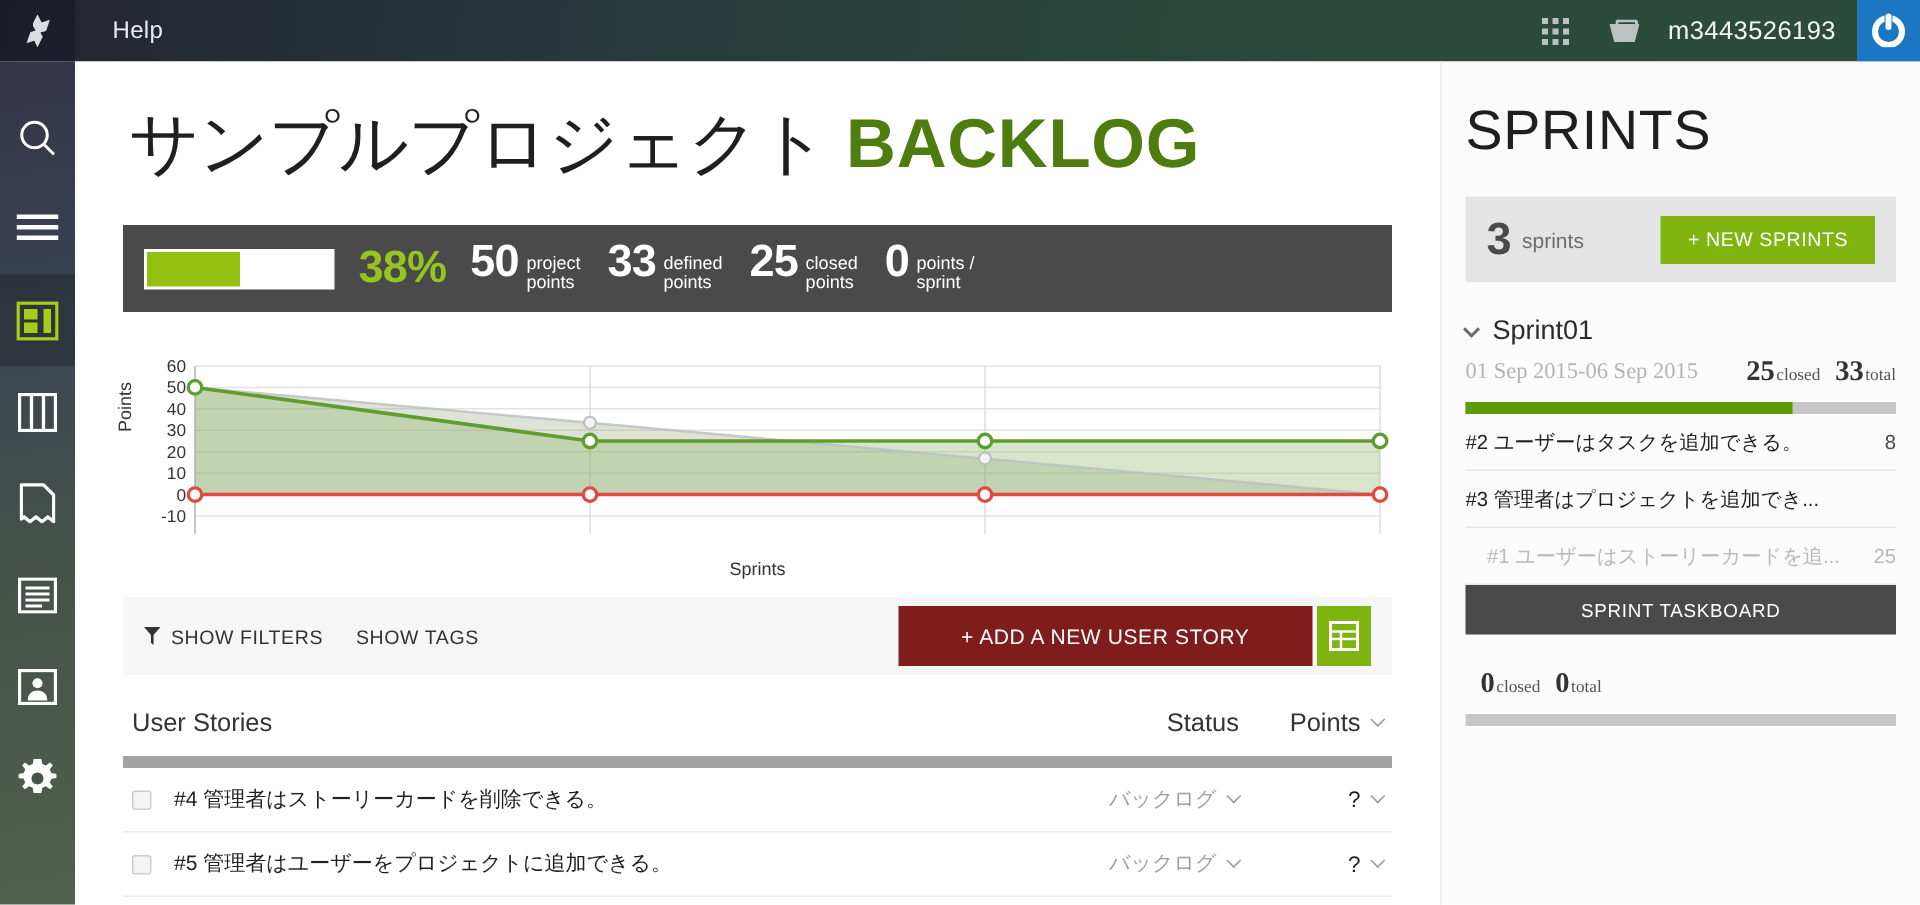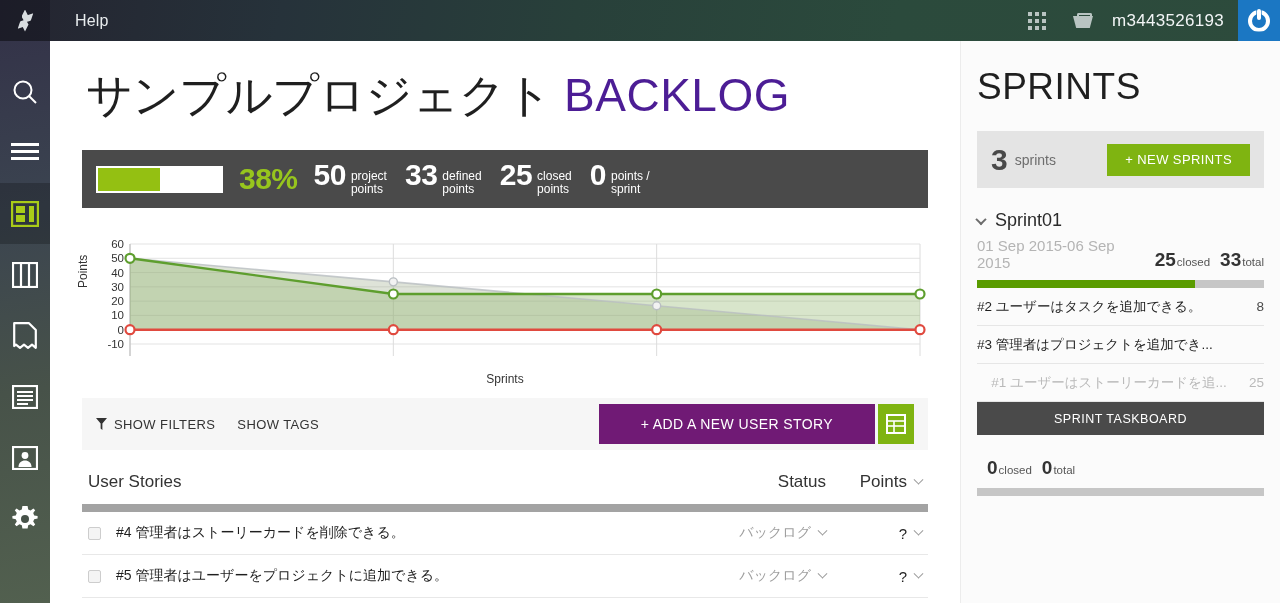--- a/index.html
+++ b/index.html
@@ -91,21 +91,21 @@
     width: 910px; height: 562px;
     background: #fff;
     padding: 0 32px;
     overflow: hidden;
   }
   .page-title {
     margin-top: 24px; margin-left: 4px;
     font-size: 46px; font-weight: 300; color: #1f1f1f;
     letter-spacing: -0.5px; white-space: nowrap;
   }
-  .page-title .accent { color: #4c1d95; font-weight: 400; letter-spacing: 0.5px; }
+  .page-title .accent { color: #4d7c0f; font-weight: 700; letter-spacing: 0.5px; }
 
   
   .statsbar {
     margin-top: 23px; margin-left: 0;
     width: 846px; height: 58px;
     background: #4a4a4a;
     display: flex; align-items: center;
     padding: 0 14px;
   }
   .progress-track {
@@ -146,21 +146,21 @@
   .filter-link {
     font-size: 13px; color: #333; letter-spacing: .4px;
     display: flex; align-items: center; margin-right: 22px;
   }
   .funnel {
     width: 11px; height: 12px; background: #333; margin-right: 7px;
     clip-path: polygon(0 0, 100% 0, 58% 45%, 58% 100%, 42% 88%, 42% 45%);
   }
   .filterrow .sp { flex: 1; }
   .btn-add {
-    height: 40px; background: #701a75; color: #fff;
+    height: 40px; background: #7f1d1d; color: #fff;
     font-size: 14px; letter-spacing: .4px;
     display: flex; align-items: center; justify-content: center;
     padding: 16px 42px; margin-right: 3px;
   }
   .btn-table {
     width: 36px; height: 40px; background: #7fb411;
     display: flex; align-items: center; justify-content: center;
     margin-right: 14px;
   }
 
@@ -224,21 +224,21 @@
   .sprint-name {
     font-size: 18px; color: #2a2a2a; display: flex; align-items: center;
     font-weight: 400;
   }
   .chev {
     display: inline-block; width: 8px; height: 8px; margin-right: 10px;
     border-right: 2px solid #6d6d6d; border-bottom: 2px solid #6d6d6d;
     transform: rotate(45deg) translate(-1px,-1px);
   }
   .sprint-meta {
-    margin-top: 6px; display: flex; align-items: flex-end;
+    margin-top: 6px; display: flex; align-items: center; font-family: Liberation Serif, serif;
   }
   .sprint-dates { font-size: 15px; color: #b4b4b4; flex: 1; }
   .sprint-stat { margin-left: 10px; display: flex; align-items: baseline; }
   .sprint-stat b { font-size: 19px; color: #333; font-weight: bold; }
   .sprint-stat span { font-size: 11.5px; color: #555; margin-left: 1px; }
   .sprint-bar {
     margin-top: 9px; height: 8px; background: #c6c6c6; position: relative;
   }
   .sprint-bar i { position: absolute; left: 0; top: 0; bottom: 0; background: #5a9c00; }
   .sprint-story {

